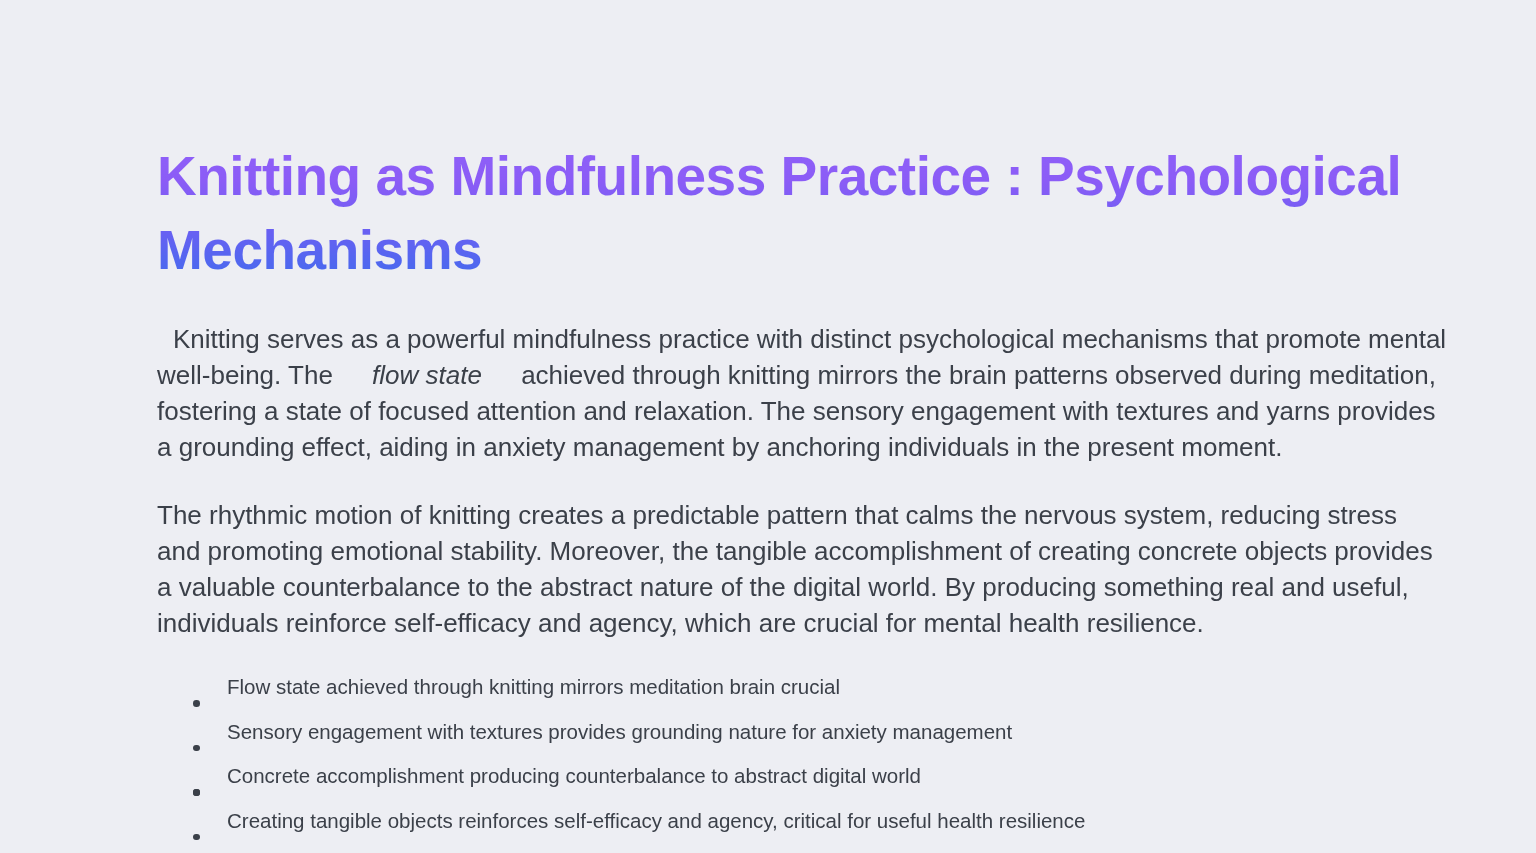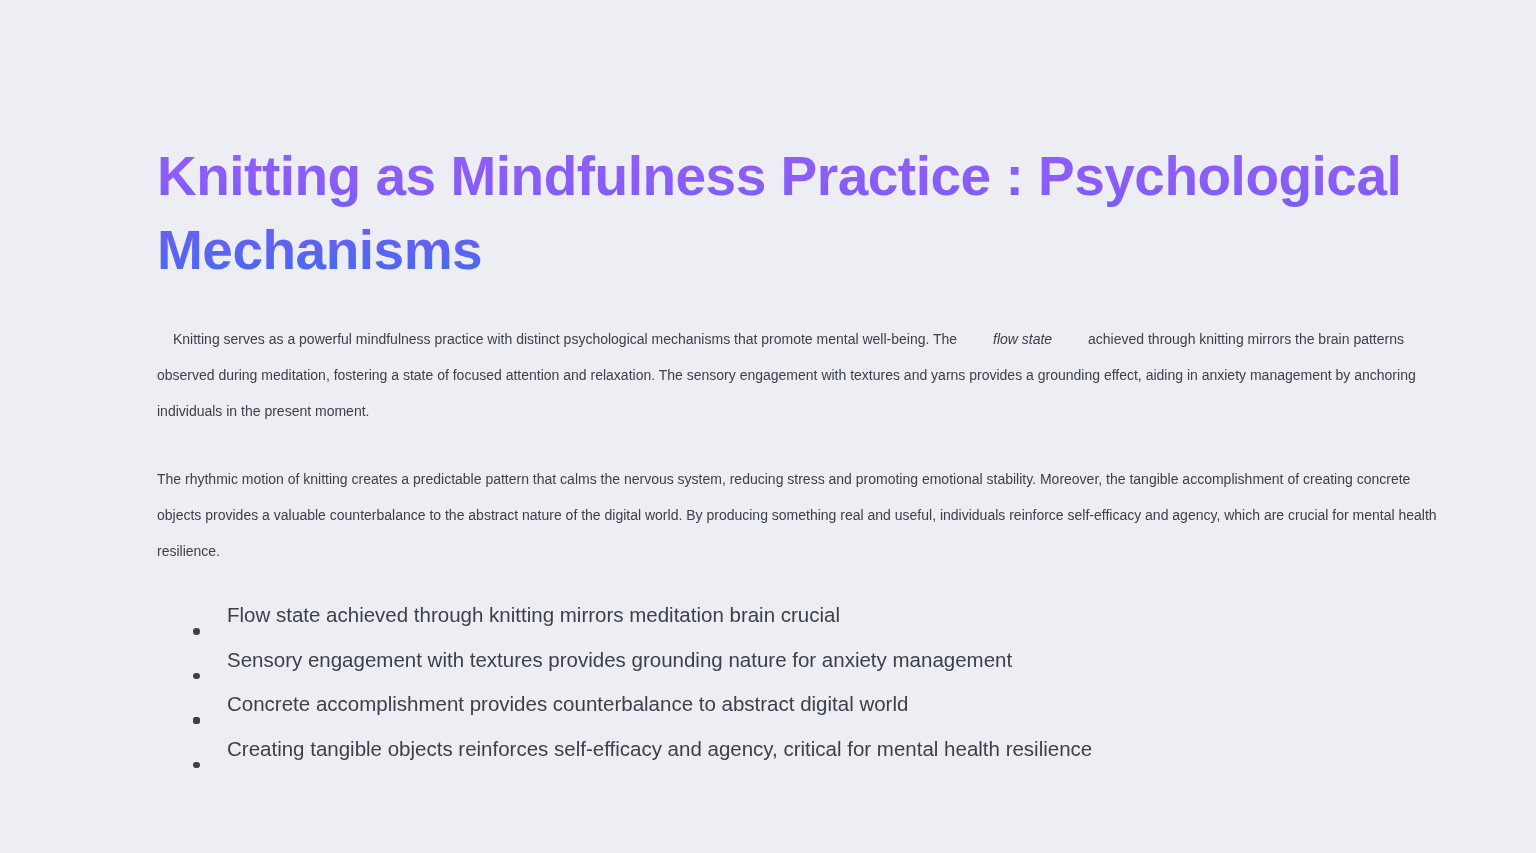--- a/index.html
+++ b/index.html
@@ -41,21 +41,21 @@
     max-width: 1260px;
     background-image: linear-gradient(180deg, #9061f9 0%, #8b5cf6 28%, #6d5ff3 58%, #3f6ced 100%);
     -webkit-background-clip: text;
     background-clip: text;
     color: transparent;
     -webkit-text-fill-color: transparent;
   }
 
   
   .para {
-    font-size: 14px;
+    font-size: 26px;
     line-height: 36px;
     color: #3b4049;
     margin: 0 0 32px 0;
     max-width: 1290px;
     font-weight: 400;
   }
   .para.second { max-width: 1295px; }
 
   .para em {
     font-style: italic;
@@ -110,22 +110,22 @@
       </li>
       <li class="bullet-item">
         <span class="bullet-marker"></span>
         <span class="bullet-text">Sensory engagement with textures provides grounding nature for anxiety management</span>
       </li>
       <li class="bullet-item">
         <span class="bullet-marker"></span>
       </li>
       <li class="bullet-item">
         <span class="bullet-marker"></span>
-        <span class="bullet-text">Concrete accomplishment provides counterbalance to abstract digital world</span>
+        <span class="bullet-text">Concrete accomplishment producing counterbalance to abstract digital world</span>
       </li>
       <li class="bullet-item">
         <span class="bullet-marker"></span>
-        <span class="bullet-text">Creating tangible objects reinforces self-efficacy and agency, critical for mental health resilience</span>
+        <span class="bullet-text">Creating tangible objects reinforces self-efficacy and agency, critical for useful health resilience</span>
       </li>
     </ul>
 
   </div>
 </div>
 
 </body></html>

